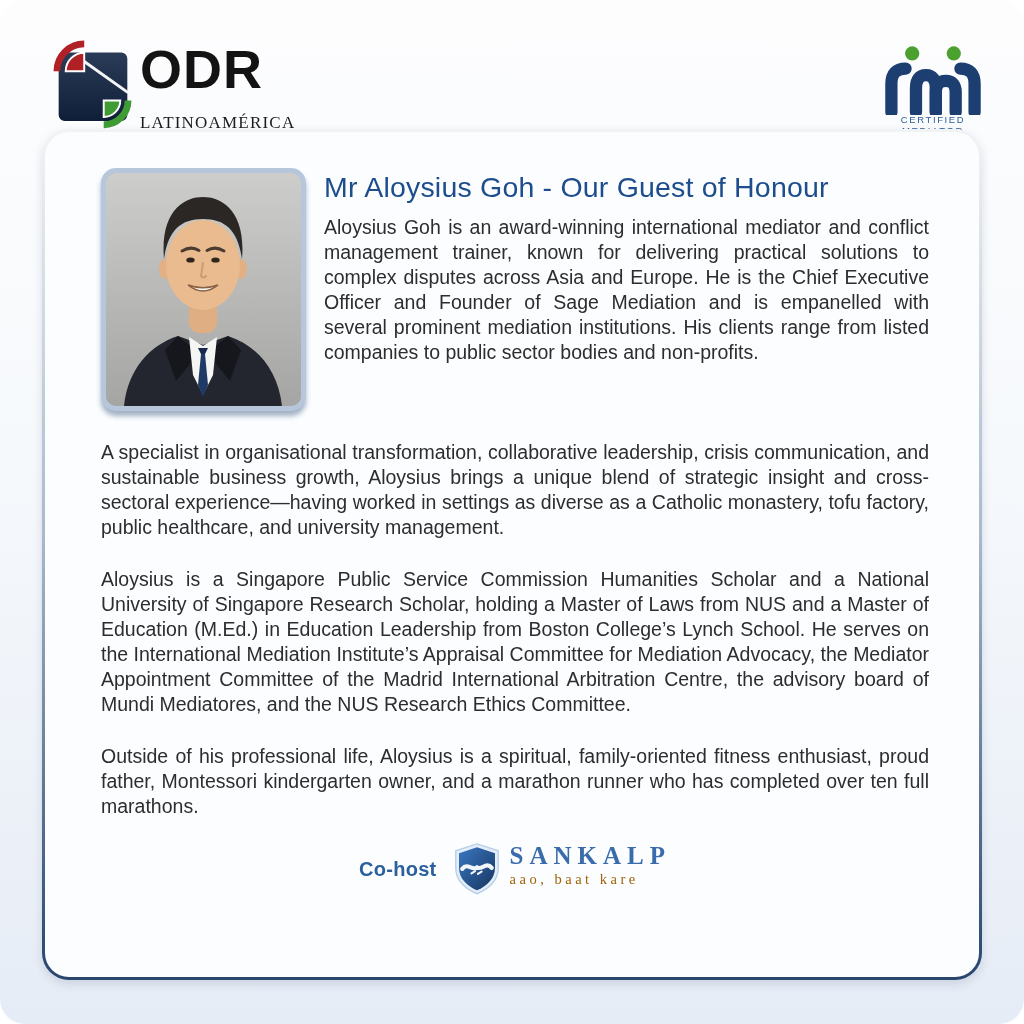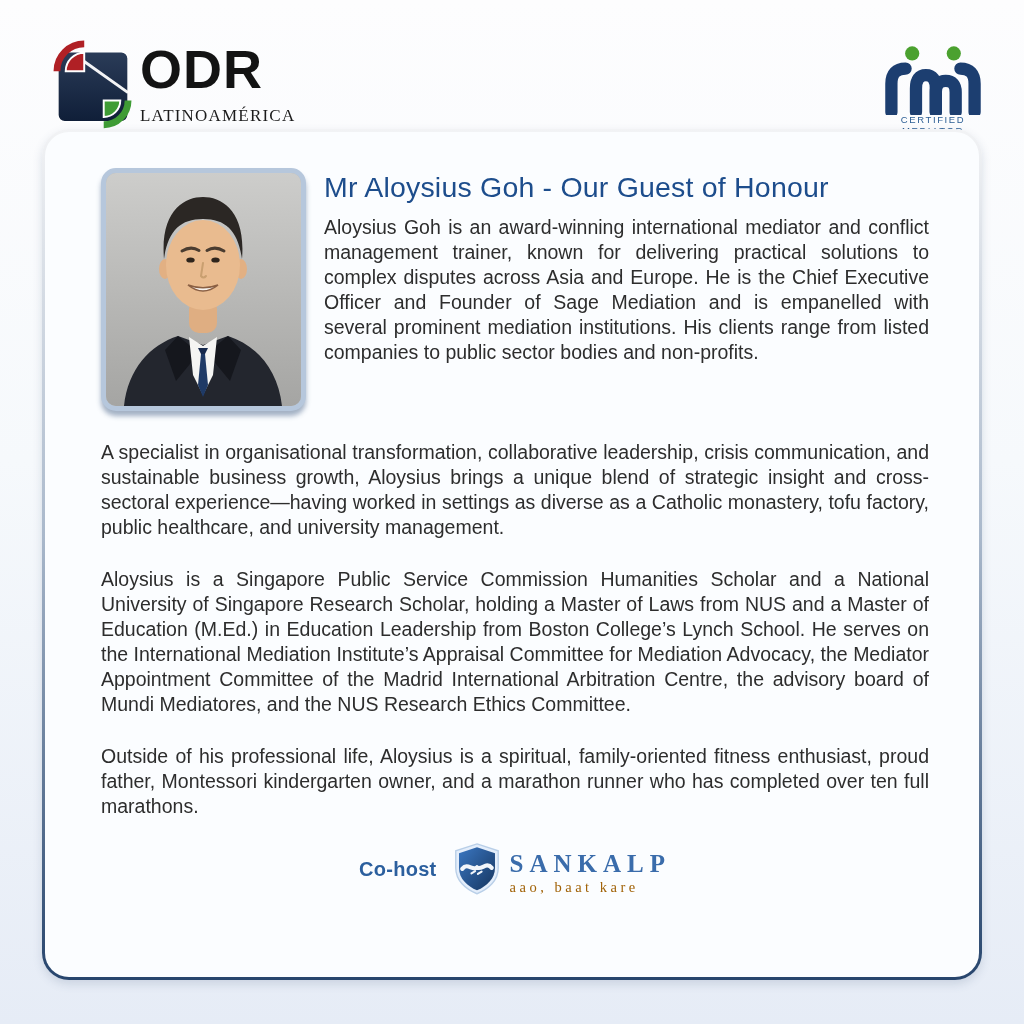--- a/index.html
+++ b/index.html
@@ -1,28 +1,29 @@
 <!DOCTYPE html>
 <html><head>
 <meta charset="utf-8">
 <style>
   * { margin:0; padding:0; box-sizing:border-box; }
   html,body { width:1024px; height:1024px; }
   .page {
     position:relative; width:1024px; height:1024px; overflow:hidden;
     background:linear-gradient(180deg,#fdfdfe 0%,#f6f9fc 45%,#e6ecf6 100%);
     font-family:"Liberation Sans", sans-serif;
+    border-radius:25px;
   }
 
   
   .odr-logo { position:absolute; left:55px; top:40px; display:flex; gap:9px; align-items:flex-start; }
   .odr-icon { width:76px; height:92px; overflow:visible; }
   .odr-text { padding-top:6px; }
   .odr-title { font-size:54px; font-weight:800; color:#131313; line-height:0.88; letter-spacing:1px; }
-  .odr-sub { font-family:"Liberation Serif", serif; font-size:17px; color:#1b1b1b; letter-spacing:1.2px; margin-top:12px; }
+  .odr-sub { font-family:"Liberation Serif", serif; font-size:17px; color:#1b1b1b; letter-spacing:1.2px; margin-top:19px; }
   .odr-tag { font-family:"Liberation Serif", serif; font-size:8.5px; color:#3a3a3a; letter-spacing:1.8px; margin-top:4px; font-weight:700; }
 
   .imi-logo { position:absolute; left:872px; top:44px; width:122px; text-align:center; }
   .imi-mark { width:104px; height:66px; margin:0 auto; }
   .imi-line1 { font-size:9.5px; color:#2a5d94; letter-spacing:1.6px; margin-top:4px; }
   .imi-line2 { font-size:11px; color:#3f9c35; font-weight:800; letter-spacing:1.2px; margin-top:2px; }
 
   
   .card {
     position:absolute; left:42px; top:129px; width:940px; height:851px;
@@ -43,21 +44,21 @@
   .portrait svg { display:block; width:100%; height:100%; }
   .intro { flex:1; min-width:0; padding-top:3px; }
   h1.card-title { font-size:28.5px; font-weight:400; color:#1d4d8c; letter-spacing:.2px; margin-bottom:11px; }
   .bio-p { text-align:justify; font-size:19.5px; line-height:25px; color:#2d2d2d; }
   .bio-p.full { margin-top:29px; }
   .bio-p.full + .bio-p.full { margin-top:27px; }
 
   
   .cohost { display:flex; align-items:center; justify-content:center; gap:16px; margin-top:24px; }
   .cohost-label { font-size:20px; font-weight:600; color:#2b5f9e; letter-spacing:.3px; }
-  .sankalp { display:flex; align-items:flex-end; gap:9px; }
+  .sankalp { display:flex; align-items:flex-start; gap:9px; }
   .shield { width:48px; height:53px; }
   .sankalp-name { font-family:"Liberation Serif", serif; font-size:25px; font-weight:600; color:#3a6cab; letter-spacing:6px; line-height:1; }
   .sankalp-tagline { font-family:"Liberation Serif", serif; font-size:14.5px; color:#a16207; letter-spacing:3.5px; margin-top:3px; }
 </style>
 </head>
 <body>
 
 <div class="page">
 
   <div class="odr-logo">

